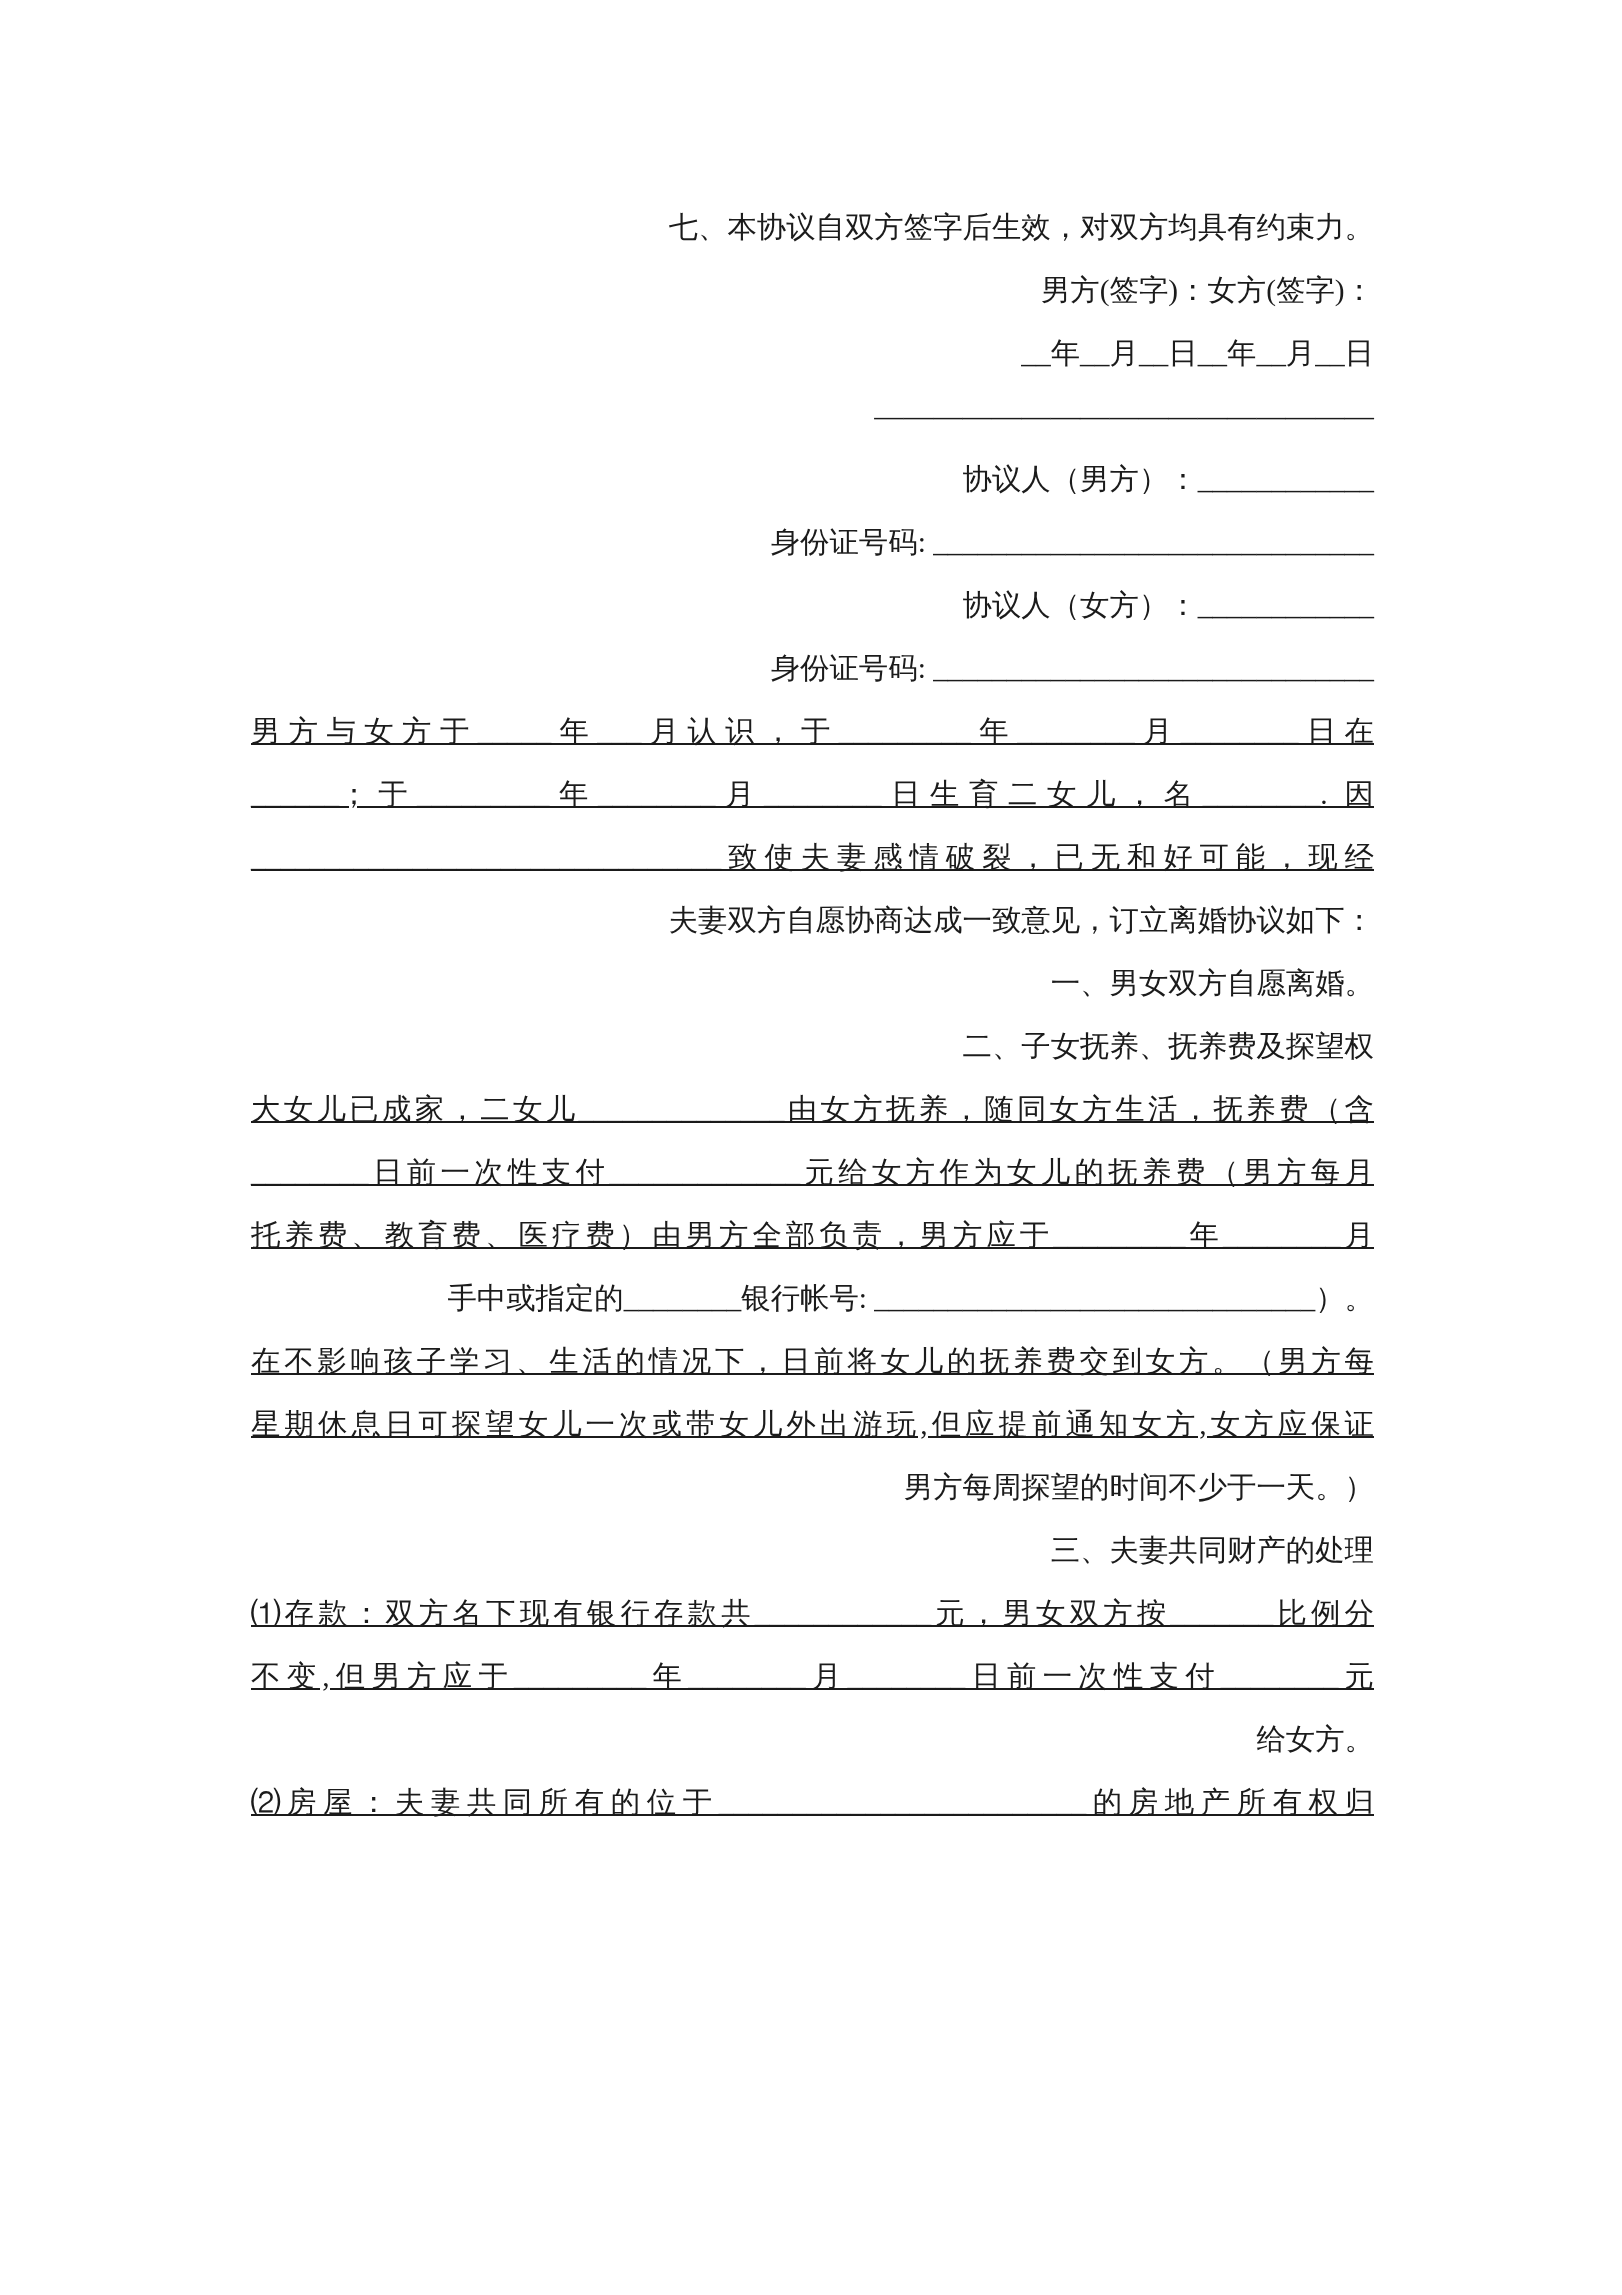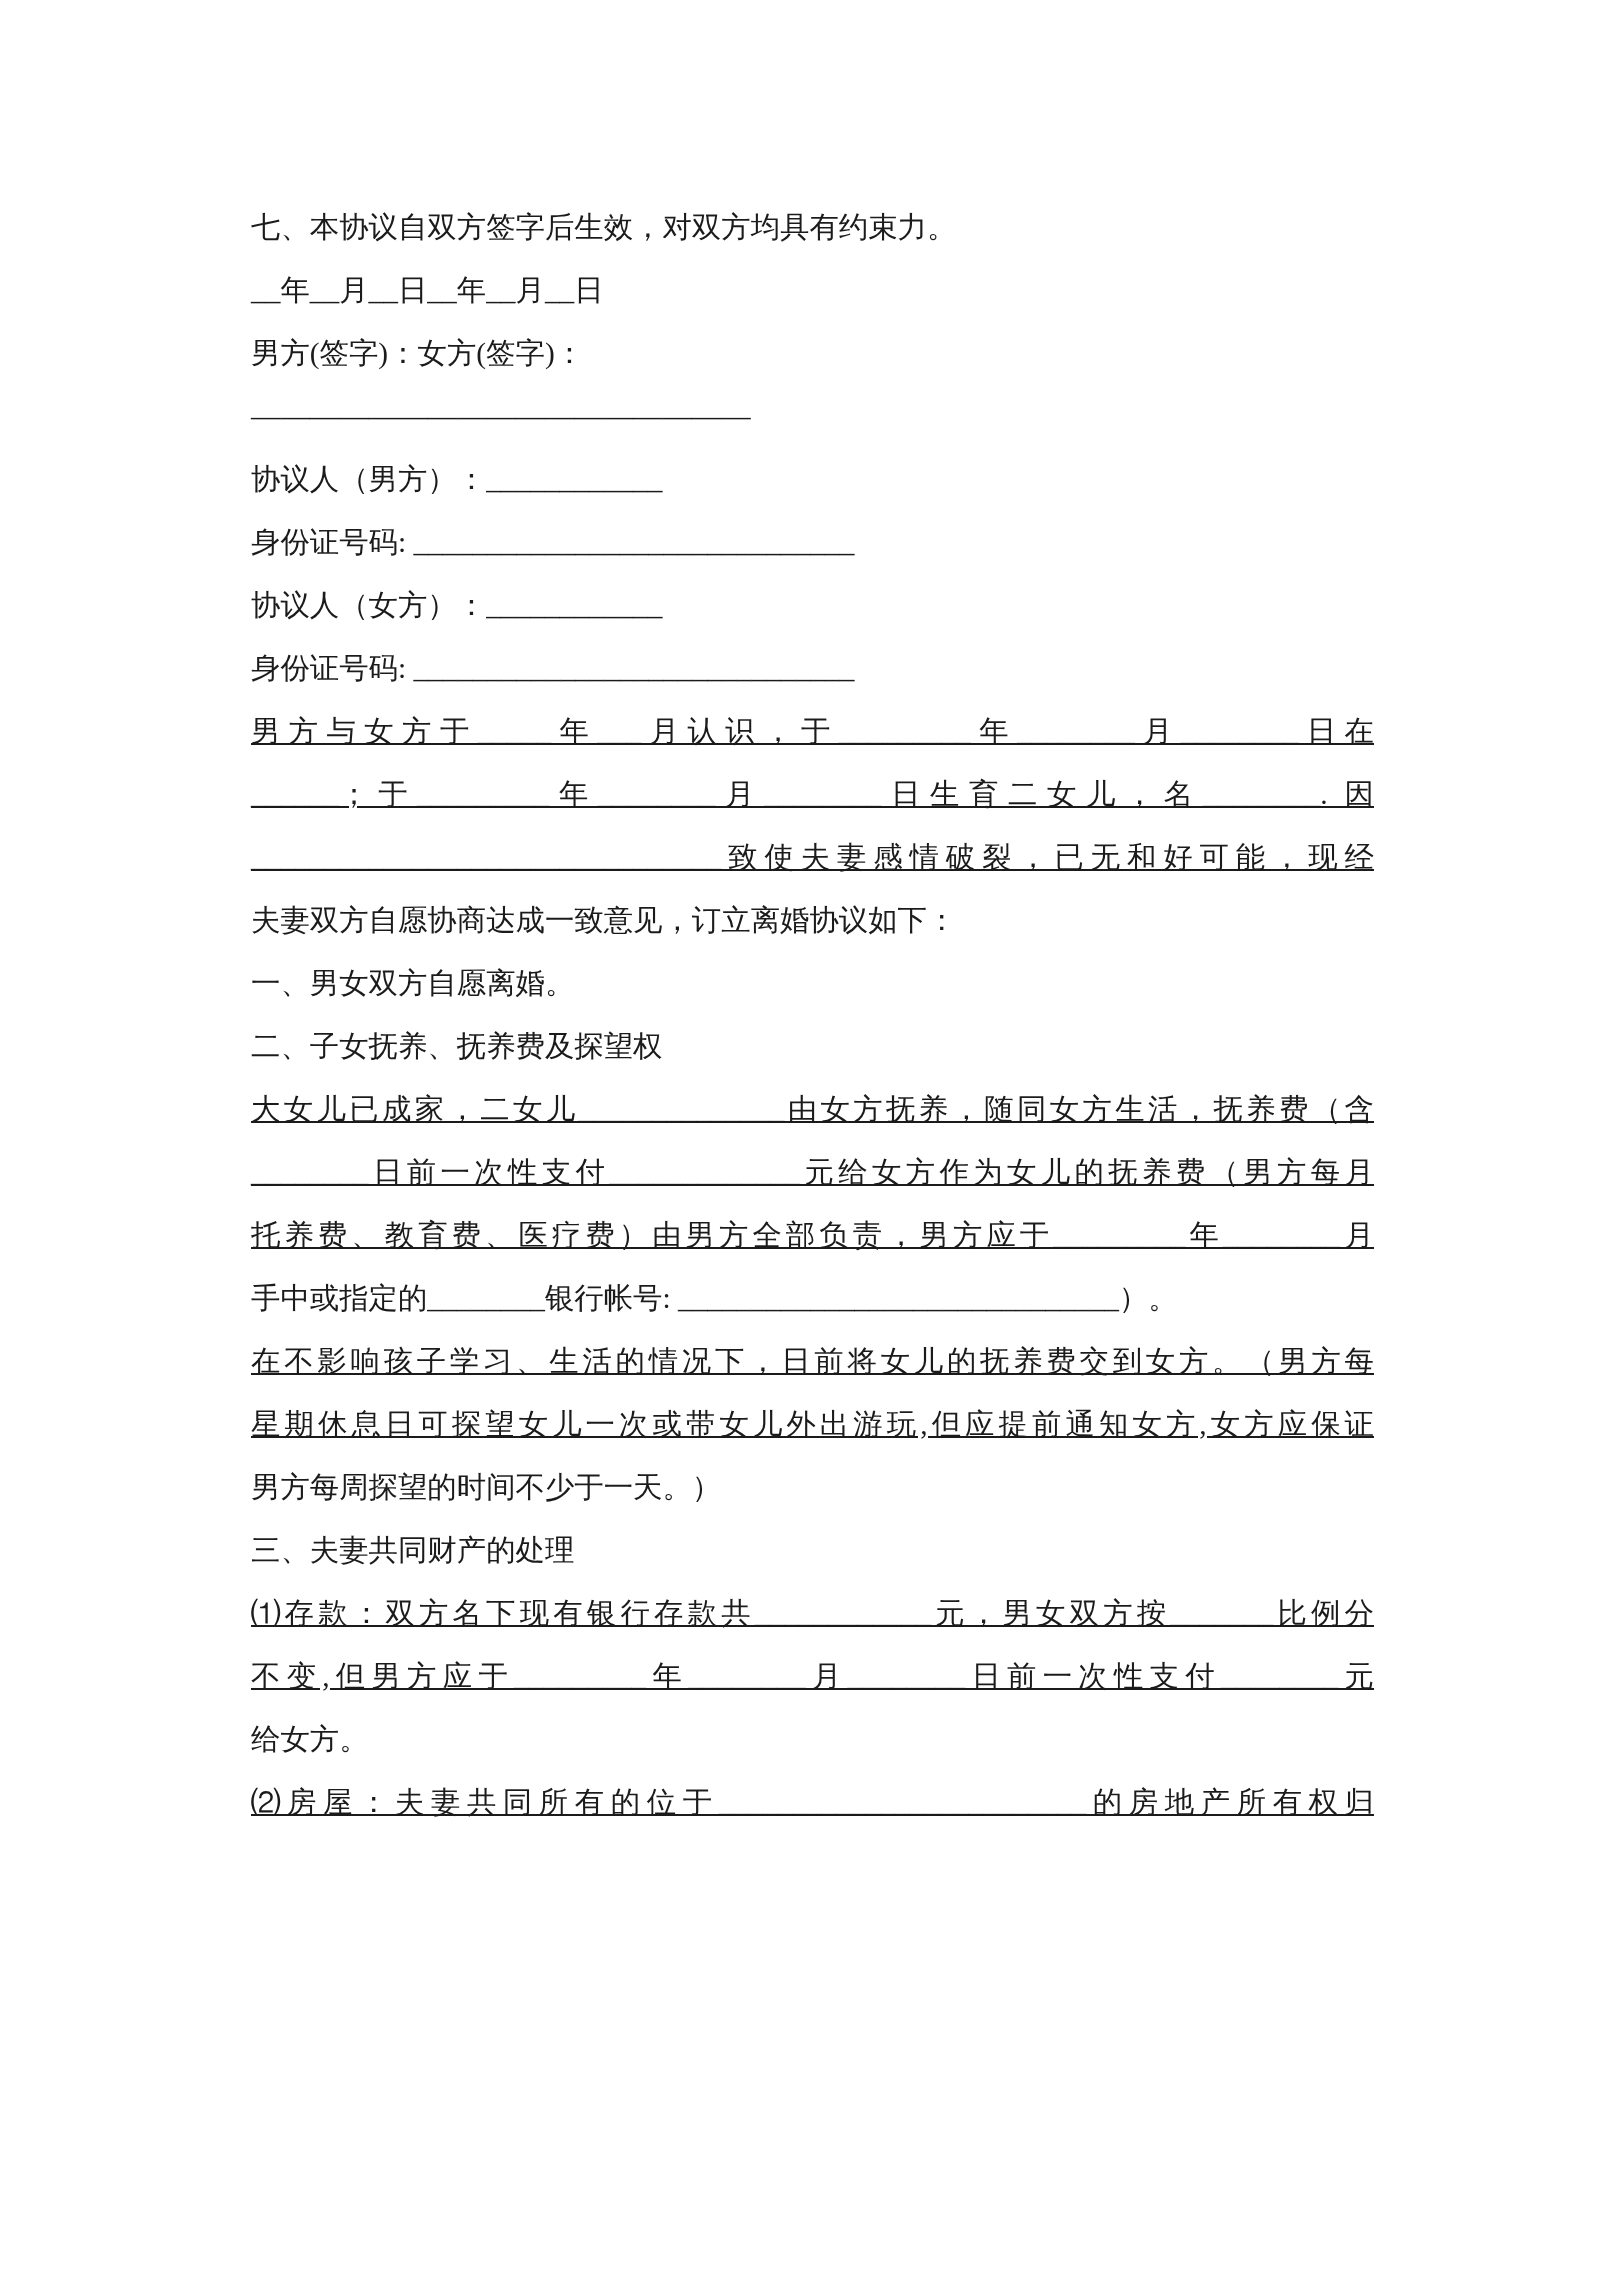--- a/index.html
+++ b/index.html
@@ -20,36 +20,36 @@
     height: 2295px;
     padding: 196px 249px 0 251px;
     background: #ffffff;
   }
   .line {
     margin: 0;
     font-size: 29.4px;
     line-height: 63px;
     white-space: pre-wrap;
     word-break: break-all;
-    text-align: left;
+    text-align: right;
   }
   .j {
     text-align: justify;
     text-align-last: justify;
     text-justify: inter-ideograph;
     text-decoration: underline;
   }
 </style>
 </head>
 <body>
 
 <div class="page">
   <p class="line">七、本协议自双方签字后生效，对双方均具有约束力。</p>
+  <p class="line">男方(签字)：女方(签字)：</p>
   <p class="line">__年__月__日__年__月__日</p>
-  <p class="line">男方(签字)：女方(签字)：</p>
   <p class="line">—————————————————</p>
   <p class="line">协议人（男方）：____________</p>
   <p class="line">身份证号码: ______________________________</p>
   <p class="line">协议人（女方）：____________</p>
   <p class="line">身份证号码: ______________________________</p>
   <p class="line j">男方与女方于_____年___月认识，于_________年________月________日在</p>
   <p class="line j">______；于_________年________月________日生育二女儿，名________. 因</p>
   <p class="line j">________________________________致使夫妻感情破裂，已无和好可能，现经</p>
   <p class="line">夫妻双方自愿协商达成一致意见，订立离婚协议如下：</p>
   <p class="line">一、男女双方自愿离婚。</p>

